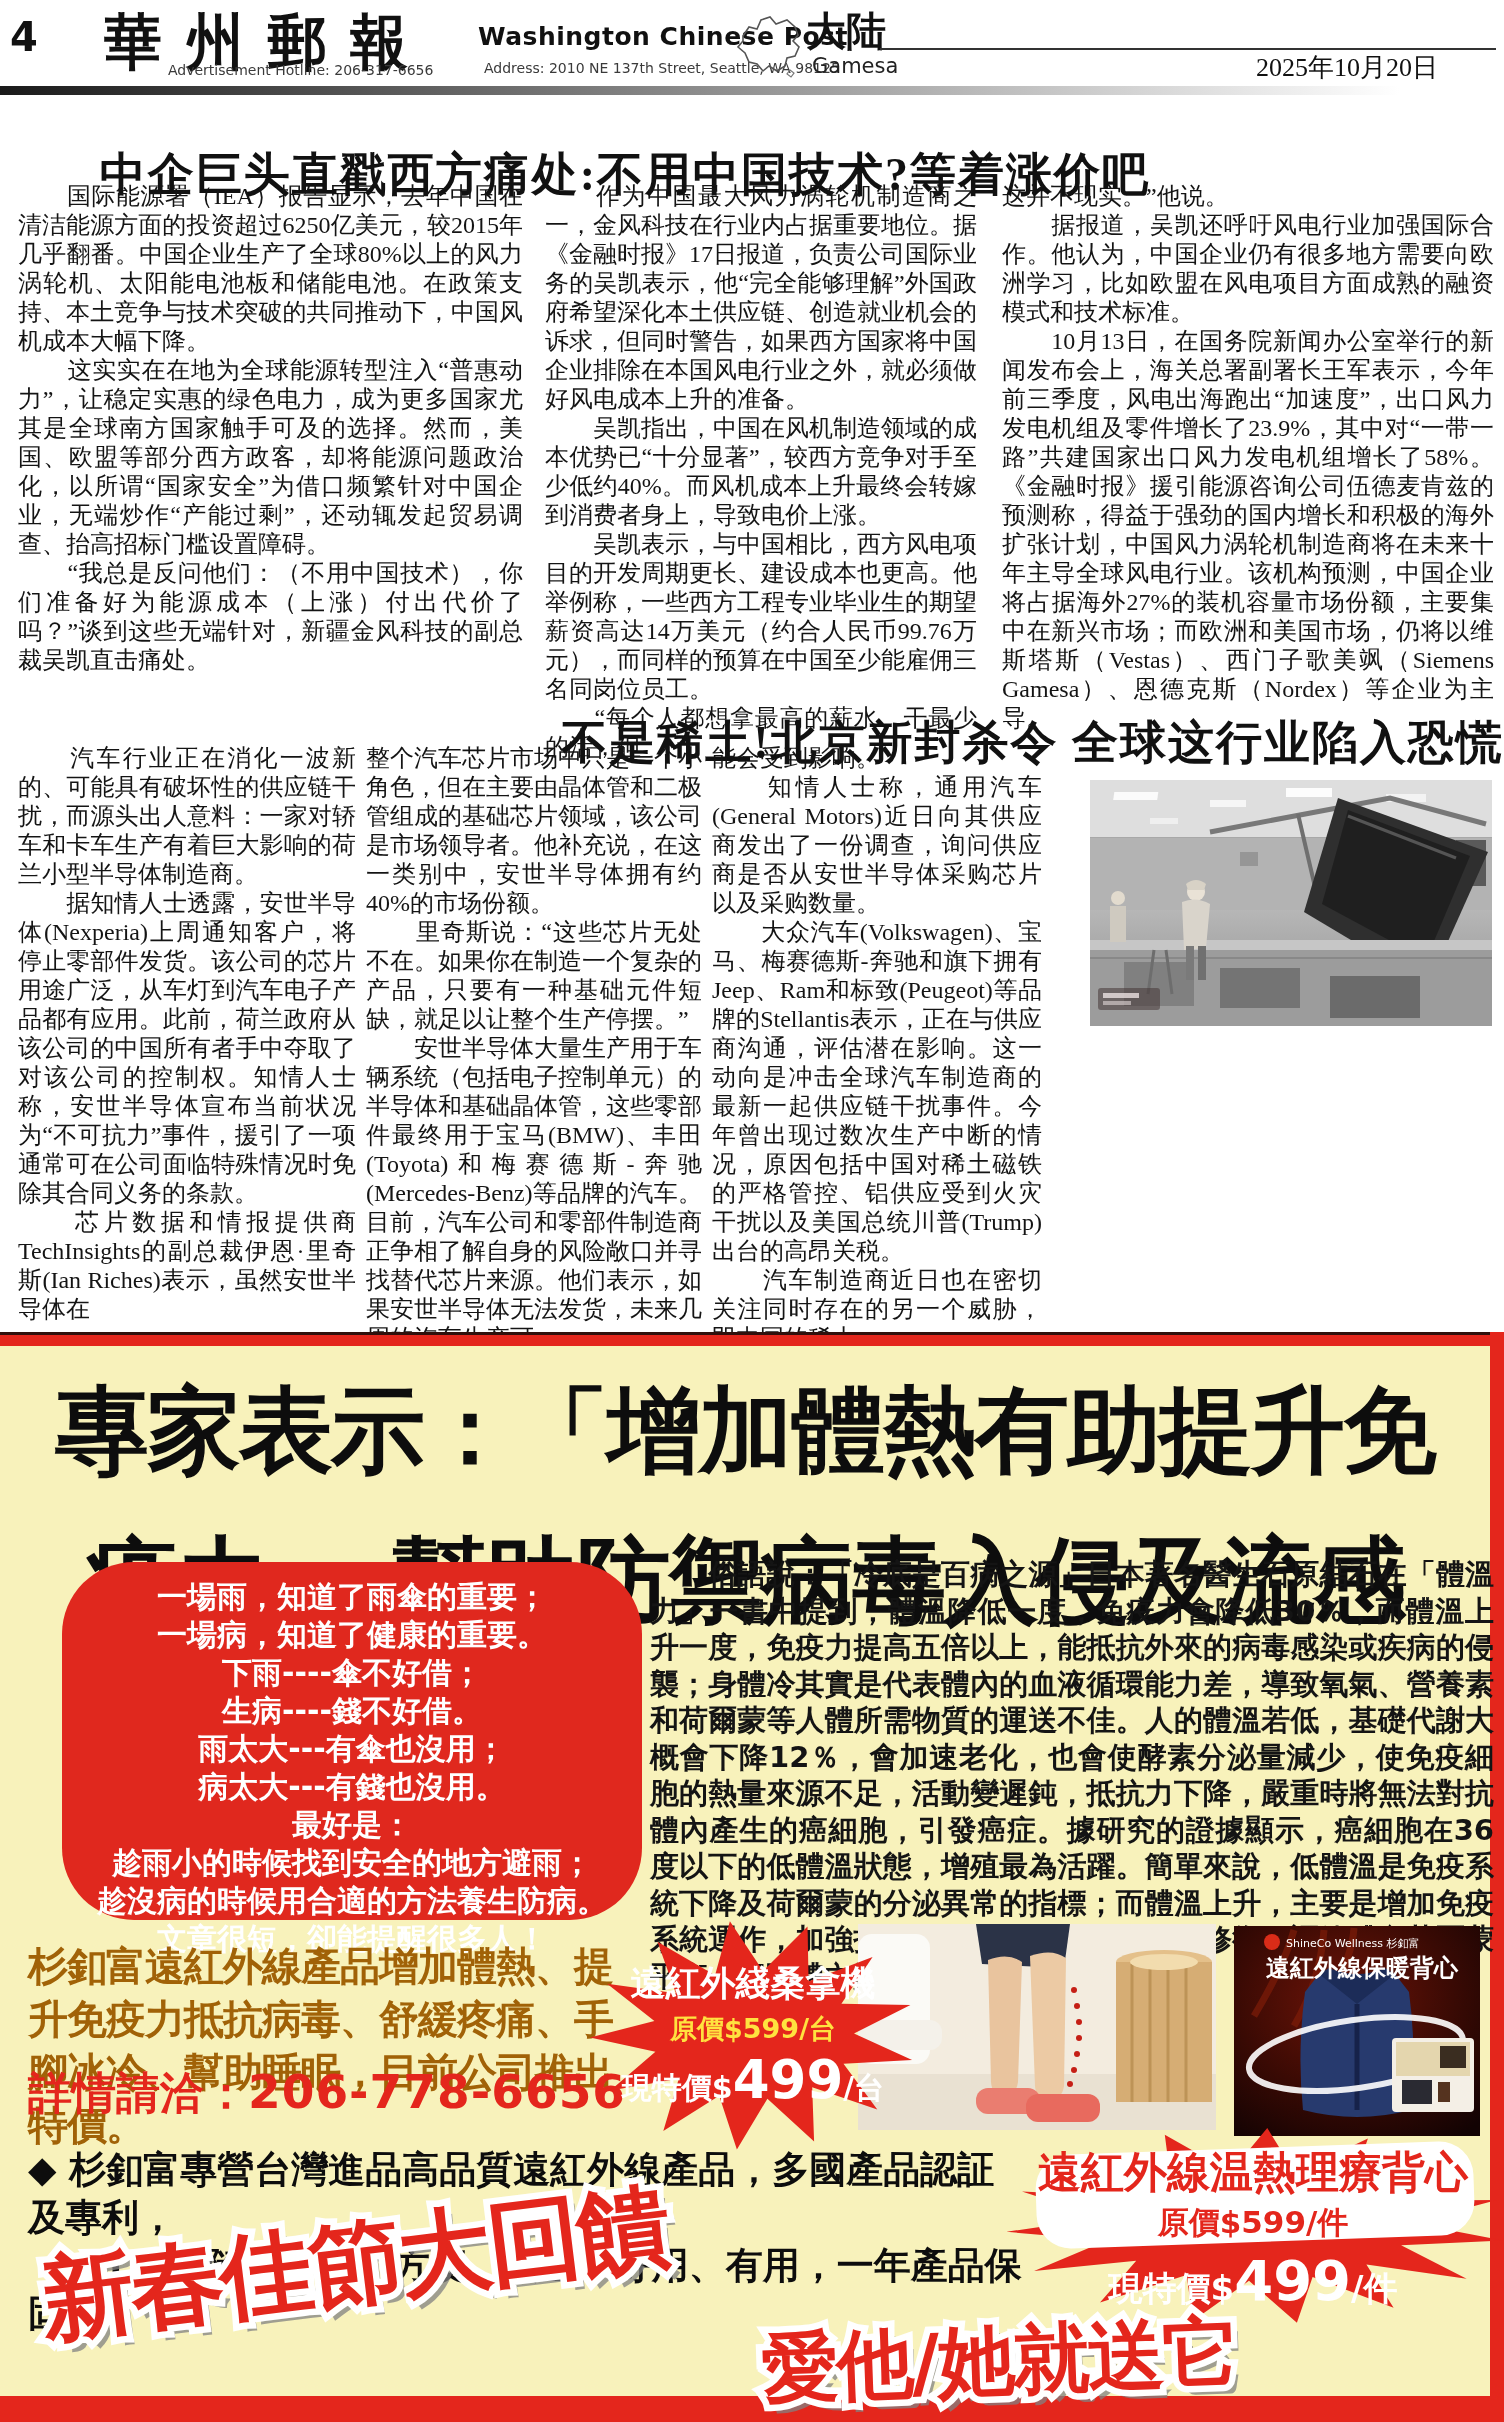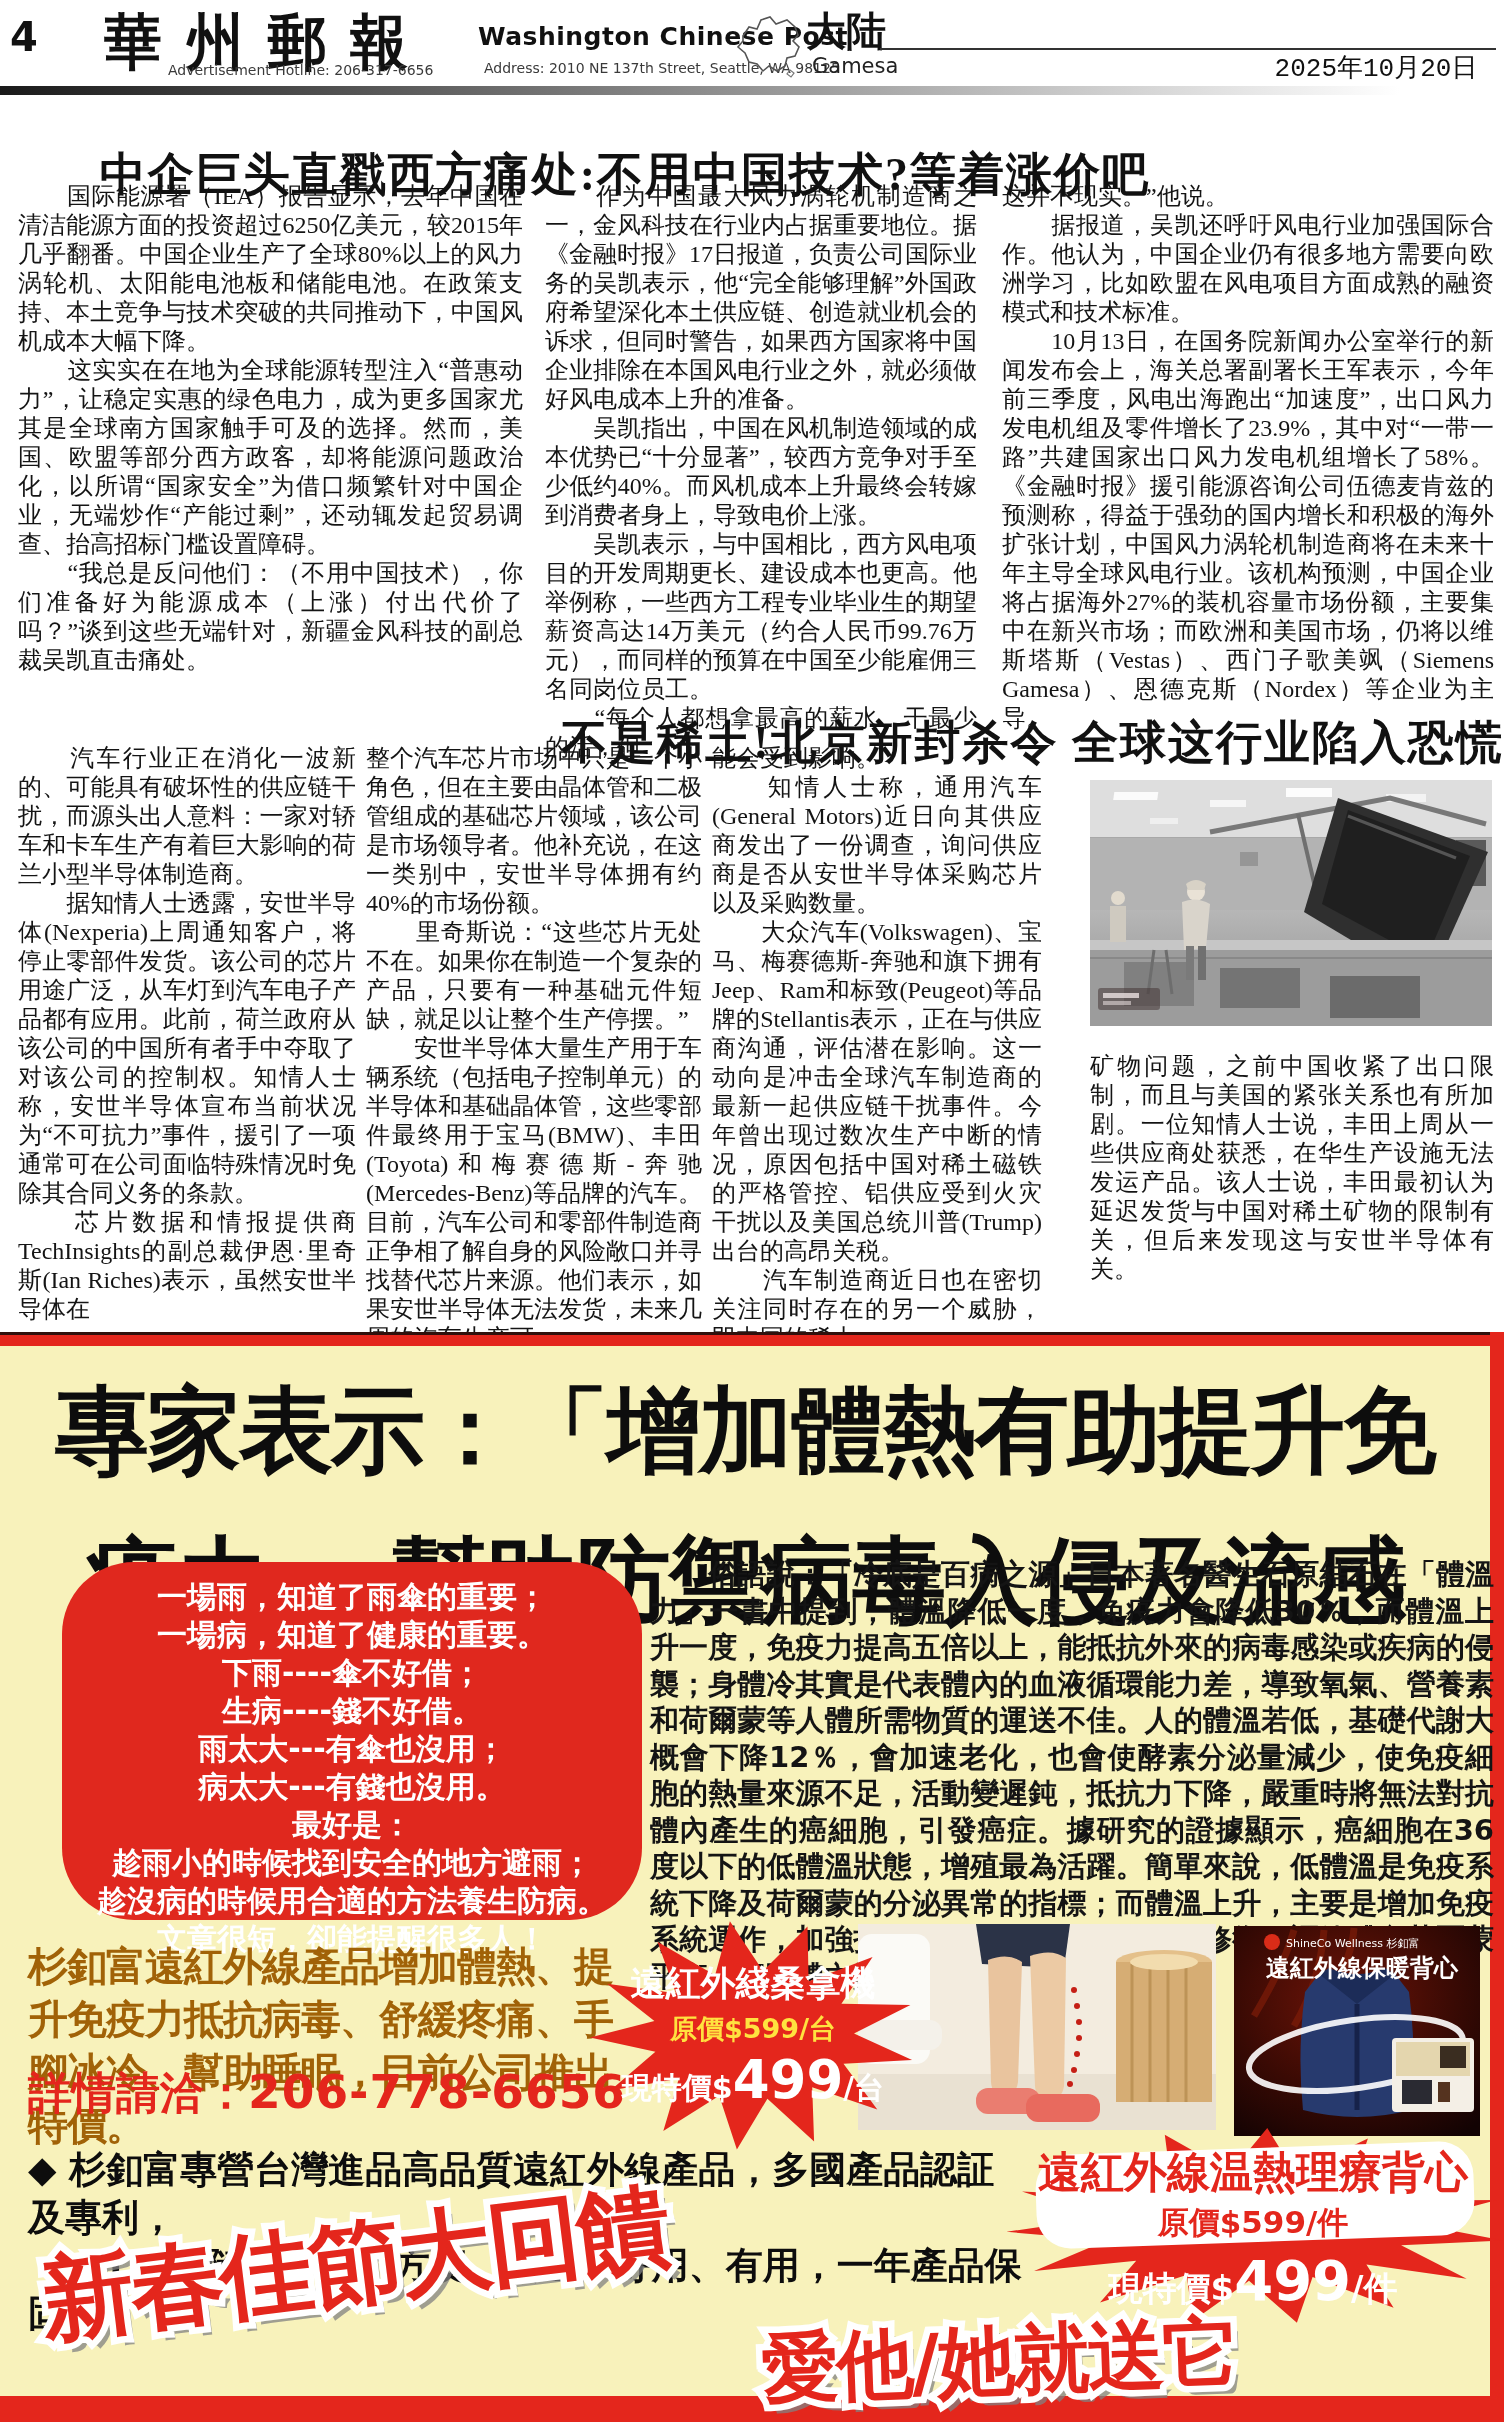--- a/index.html
+++ b/index.html
@@ -69,21 +69,21 @@
     <div class="abs hdr-small" style="left:168px;top:62px;">Advertisement Hotline: 206-317-6656</div>
     <div class="abs hdr-small" style="left:484px;top:60px;">Address: 2010 NE 137th Street, Seattle, WA 98125</div>
 
     <svg class="abs" style="left:734px;top:4px;" width="68" height="76" viewBox="0 0 68 76">
       <path d="M9 32 L15 23 L23 25 L27 16 L36 13 L42 20 L53 16 L61 23 L64 31 L59 37 L65 43 L61 52 L53 54 L51 62 L43 67 L35 62 L29 67 L23 60 L15 58 L11 49 L4 43 L9 37 Z" fill="none" stroke="#555" stroke-width="1.6"></path>
       <path d="M56 66 l4 3 -3 4 -4 -3 z" fill="none" stroke="#777" stroke-width="1.2"></path>
     </svg>
     <div class="abs daluk" style="left:806px;top:4px;">大陆</div>
     <div class="abs hdr-rule" style="left:880px;top:48px;width:616px;"></div>
     <div class="abs china-en" style="left:812px;top:54px;">Gamesa</div>
-    <div class="abs date" style="left:1256px;top:50px;width:240px;text-align:center;font-family:Liberation Mono, monospace;">2025年10月20日</div>
+    <div class="abs date" style="left:1256px;top:50px;width:240px;text-align:left;">2025年10月20日</div>
     <div class="abs grad-bar" style="left:0;top:86px;width:1428px;"></div>
   </div>
 
   <div class="abs a-title a1-title" style="left:0;top:100px;width:1150px;">中企巨头直戳西方痛处:不用中国技术?等着涨价吧</div>
   <div class="abs body-col" style="left:18px;top:182px;width:505px;">　　国际能源署（IEA）报告显示，去年中国在清洁能源方面的投资超过6250亿美元，较2015年几乎翻番。中国企业生产了全球80%以上的风力涡轮机、太阳能电池板和储能电池。在政策支持、本土竞争与技术突破的共同推动下，中国风机成本大幅下降。
 　　这实实在在地为全球能源转型注入“普惠动力”，让稳定实惠的绿色电力，成为更多国家尤其是全球南方国家触手可及的选择。然而，美国、欧盟等部分西方政客，却将能源问题政治化，以所谓“国家安全”为借口频繁针对中国企业，无端炒作“产能过剩”，还动辄发起贸易调查、抬高招标门槛设置障碍。
 　　“我总是反问他们：（不用中国技术），你们准备好为能源成本（上涨）付出代价了吗？”谈到这些无端针对，新疆金风科技的副总裁吴凯直击痛处。</div>
   <div class="abs body-col" style="left:545px;top:182px;width:432px;">　　作为中国最大风力涡轮机制造商之一，金风科技在行业内占据重要地位。据《金融时报》17日报道，负责公司国际业务的吴凯表示，他“完全能够理解”外国政府希望深化本土供应链、创造就业机会的诉求，但同时警告，如果西方国家将中国企业排除在本国风电行业之外，就必须做好风电成本上升的准备。
 　　吴凯指出，中国在风机制造领域的成本优势已“十分显著”，较西方竞争对手至少低约40%。而风机成本上升最终会转嫁到消费者身上，导致电价上涨。
 　　吴凯表示，与中国相比，西方风电项目的开发周期更长、建设成本也更高。他举例称，一些西方工程专业毕业生的期望薪资高达14万美元（约合人民币99.76万元），而同样的预算在中国至少能雇佣三名同岗位员工。
@@ -150,21 +150,20 @@
     <rect x="20" y="126" width="16" height="36" fill="#cfcac0"></rect>
     <circle cx="28" cy="118" r="7" fill="#e2dbce"></circle>
 
     <line x1="64" y1="170" x2="58" y2="214" stroke="#6d6d6d" stroke-width="3"></line>
     <line x1="76" y1="170" x2="82" y2="214" stroke="#6d6d6d" stroke-width="3"></line>
 
     <rect x="8" y="208" width="62" height="22" rx="3" fill="rgba(70,55,55,0.55)"></rect>
     <rect x="13" y="213" width="36" height="5" fill="rgba(235,225,225,0.8)"></rect>
     <rect x="13" y="221" width="28" height="4" fill="rgba(225,215,215,0.6)"></rect>
   </svg>
-  <div class="abs body-col" style="left:1090px;top:1052px;width:404px;">矿物问题，之前中国收紧了出口限制，而且与美国的紧张关系也有所加剧。一位知情人士说，丰田上周从一些供应商处获悉，在华生产设施无法发运产品。该人士说，丰田最初认为延迟发货与中国对稀土矿物的限制有关，但后来发现这与安世半导体有关。</div>
 
   <div class="abs ad-yellow" style="left:0;top:1346px;width:1504px;height:1050px;"></div>
   <div class="abs red-bar" style="left:0;top:1332px;width:1504px;height:14px;border-top:3px solid #30100c;box-sizing:border-box;"></div>
   <div class="abs red-bar" style="left:1490px;top:1332px;width:14px;height:1090px;"></div>
   <div class="abs red-bar" style="left:0;top:2396px;width:1504px;height:26px;"></div>
 
   <div class="abs ad-headline" style="left:0;top:1356px;width:1490px;">專家表示：「增加體熱有助提升免
 疫力」 幫助防禦病毒入侵及流感</div>
 
   <div class="abs redbox" style="left:62px;top:1562px;width:580px;height:358px;">一場雨，知道了雨傘的重要；

